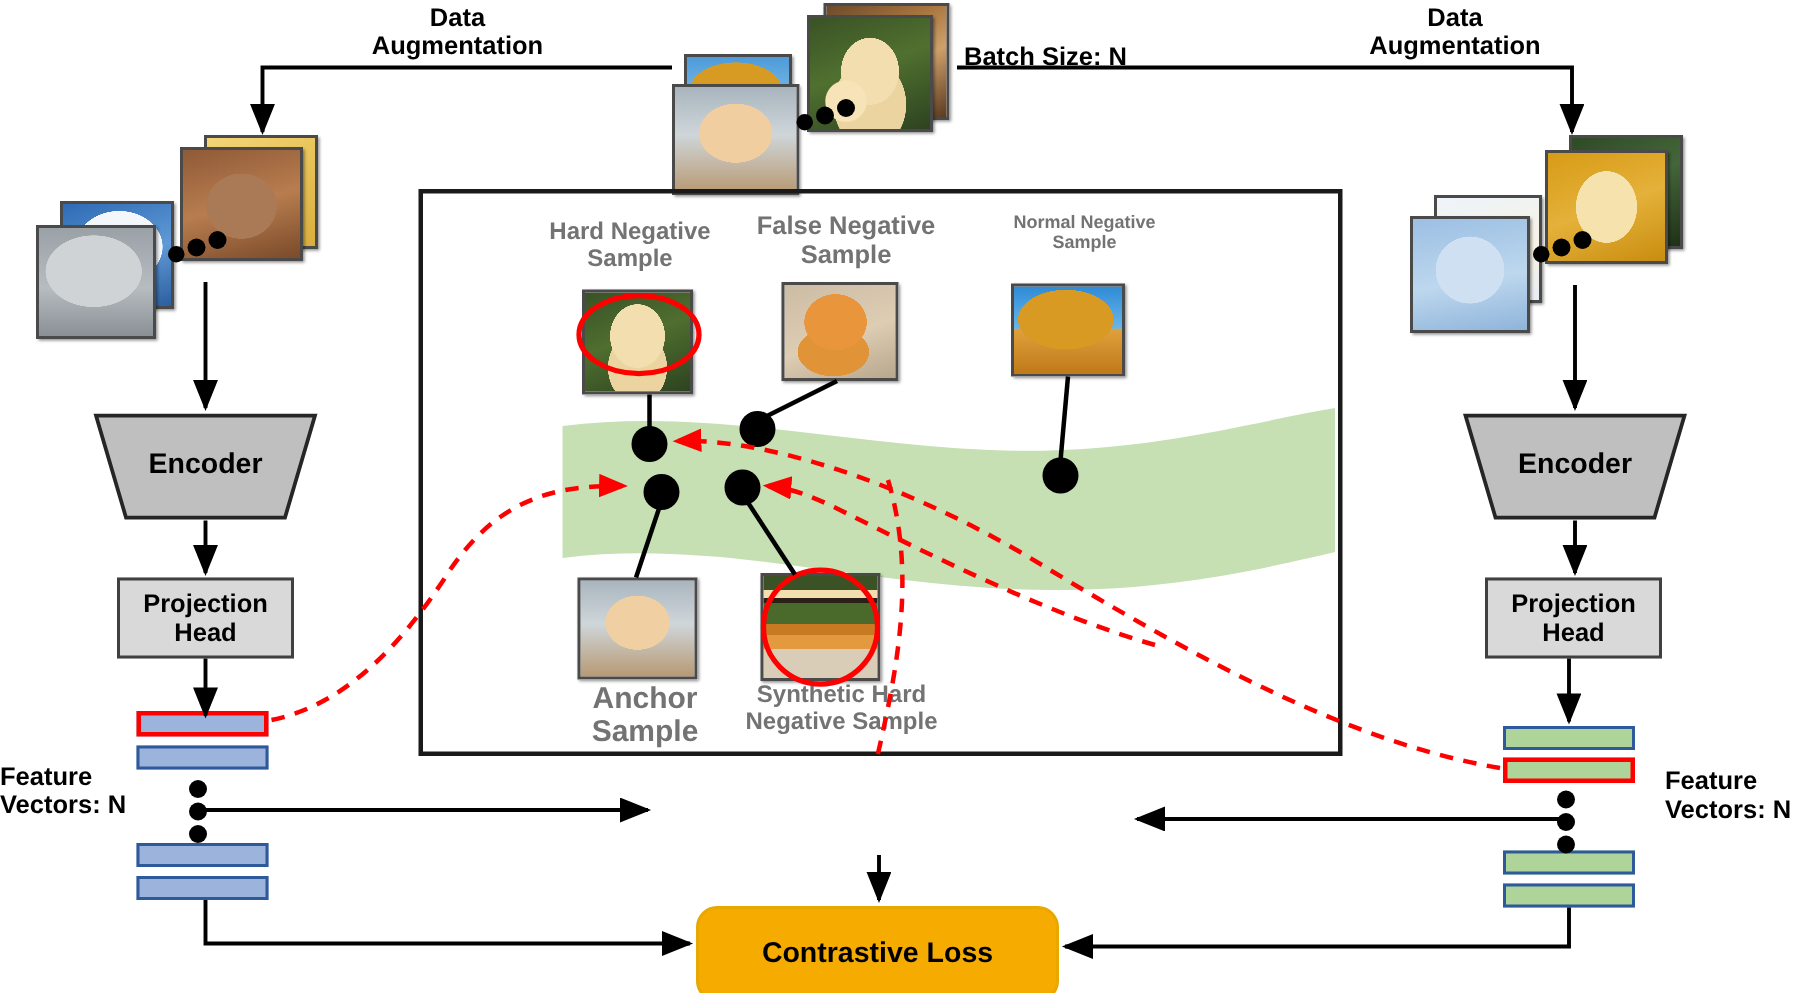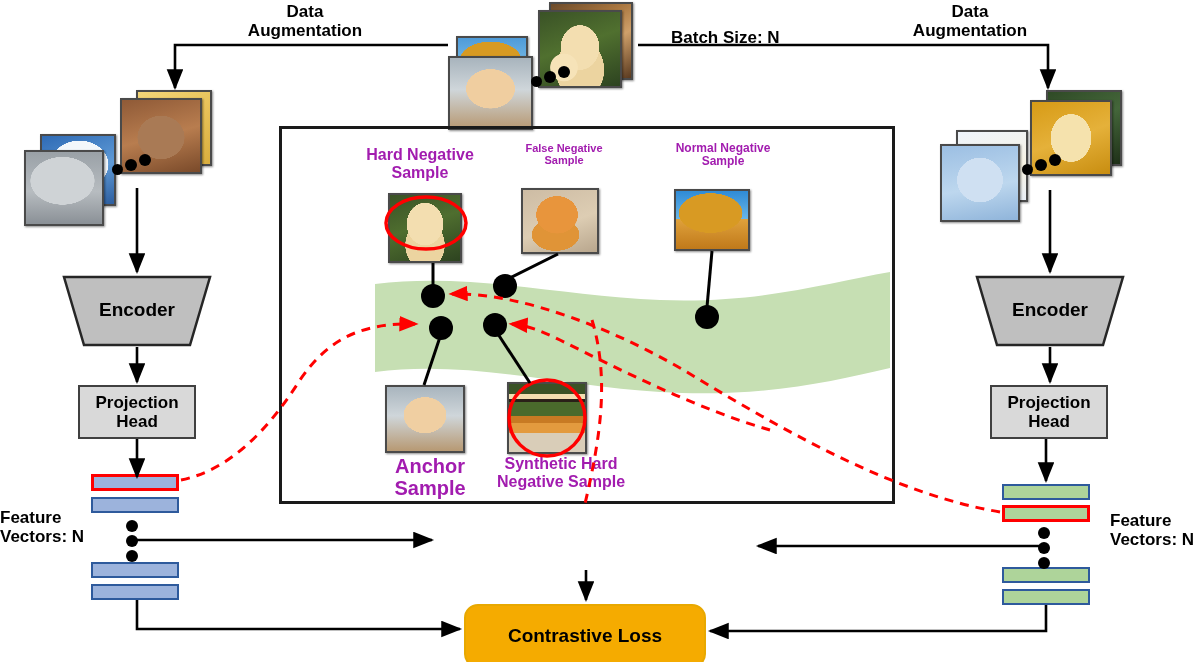--- a/index.html
+++ b/index.html
@@ -12,32 +12,32 @@
   .dot{position:absolute;border-radius:50%;background:#000;}
   .vbar{position:absolute;box-sizing:border-box;border:2px solid #2e5a9c;background:#9cb3dc;}
   .vbar.green{background:#aed49a;}
   .vbar.hl{border:3px solid #ff0000;}
   .boxtrap{position:absolute;text-decoration:underline;}
   .boxrect{position:absolute;box-sizing:border-box;border:2px solid #404040;background:#d9d9d9;display:flex;align-items:center;justify-content:center;text-align:center;font-weight:bold;color:#000;line-height:1.12;}
   .panel{position:absolute;box-sizing:border-box;border:3px solid #1a1a1a;background:transparent;}
   .synbox{position:absolute;box-sizing:border-box;border:2px solid #4a7ebb;background:#fdf0d5;display:flex;align-items:center;justify-content:center;font-weight:normal;color:#000;}
   .lossbox{position:absolute;box-sizing:border-box;border:2px solid #e8a800;background:#f5ab00;border-radius:14px;display:flex;align-items:center;justify-content:center;font-weight:bold;color:#000;}
   svg.overlay{position:absolute;left:0;top:0;width:1200px;height:662px;pointer-events:none;}
-  .capt{position:absolute;font-weight:bold;text-align:center;line-height:1.1;white-space:pre-line;color:#a21caf;}
+  .capt{position:absolute;font-weight:bold;text-align:center;line-height:1.1;white-space:pre-line;color:#737373;}
 </style>
 </head>
 <body>
 
 <div id="stage">
 
   <div class="lbl" style="left:215px;top:2px;width:180px;font-size:17px;">Data
 Augmentation</div>
   <div class="lbl" style="left:880px;top:2px;width:180px;font-size:17px;">Data
 Augmentation</div>
-  <div class="lbl" style="left:671px;top:28px;width:130px;font-size:17px;text-align:left;">Batch Size: N</div>
+  <div class="lbl" style="left:632px;top:28px;width:130px;font-size:17px;text-align:center;">Batch Size: N</div>
 
   <div class="stackwrap" style="left:448px;top:2px;width:190px;height:115px;">
 
     <div class="photo" style="left:101px;top:0px;width:84px;height:78px;background-image:linear-gradient(150deg,#6b4a2a 0%,#a9763f 35%,#cfa06a 60%,#5a3a20 100%);"></div>
 
     <div class="photo" style="left:90px;top:8px;width:84px;height:78px;background:
            radial-gradient(circle at 30% 75%, #f6e3b8 0 17%, transparent 18%),
            radial-gradient(ellipse 24% 30% at 50% 48%, #f3deb0 0 100%, transparent 101%),
            radial-gradient(ellipse 13% 9% at 50% 62%, #b0615f 0 100%, transparent 101%),
            radial-gradient(ellipse 8% 7% at 50% 45%, #2a2018 0 100%, transparent 101%),
@@ -148,21 +148,21 @@
 
   <div class="panel" style="left:279px;top:126px;width:616px;height:378px;"></div>
 
   <svg class="overlay">
     <path d="M 375 284 C 470 272, 560 296, 660 300 C 760 304, 830 282, 890 272
              L 890 368 C 830 382, 760 398, 660 392 C 560 386, 470 360, 375 372 Z" fill="#c6dfb3" stroke="none"></path>
   </svg>
 
   <div class="capt" style="left:355px;top:146px;width:130px;font-size:16px;">Hard Negative
 Sample</div>
-  <div class="capt" style="left:497px;top:142px;width:134px;font-size:11px;">False Negative
+  <div class="capt" style="left:497px;top:142px;width:134px;font-size:17px;">False Negative
 Sample</div>
   <div class="capt" style="left:650px;top:142px;width:146px;font-size:12px;">Normal Negative
 Sample</div>
   <div class="capt" style="left:380px;top:455px;width:100px;font-size:20px;">Anchor
 Sample</div>
   <div class="capt" style="left:486px;top:455px;width:150px;font-size:16px;">Synthetic Hard
 Negative Sample</div>
 
   <div class="photo" style="left:388px;top:193px;width:74px;height:70px;background:
          radial-gradient(ellipse 26% 32% at 50% 44%, #f3deb0 0 100%, transparent 101%),

